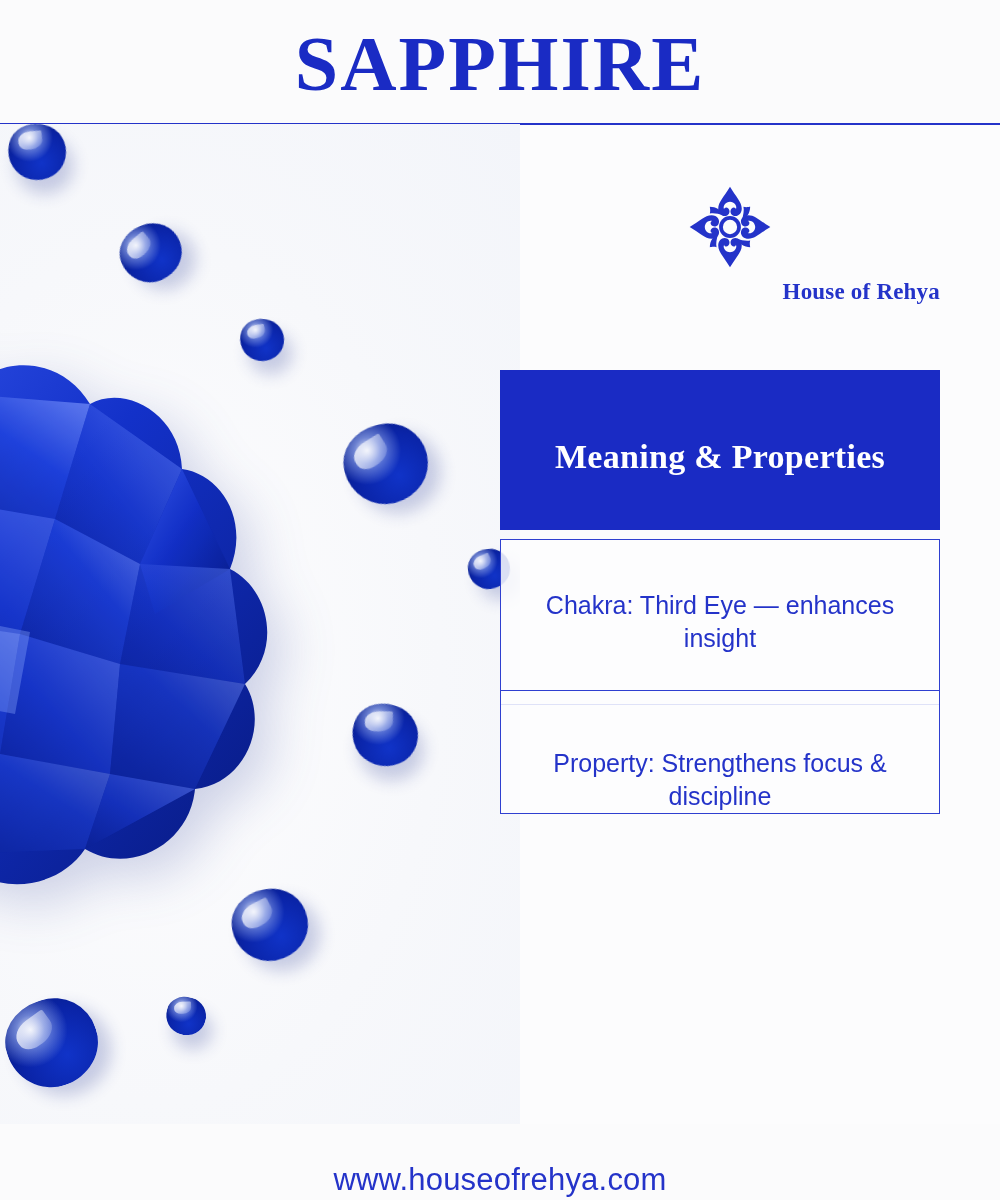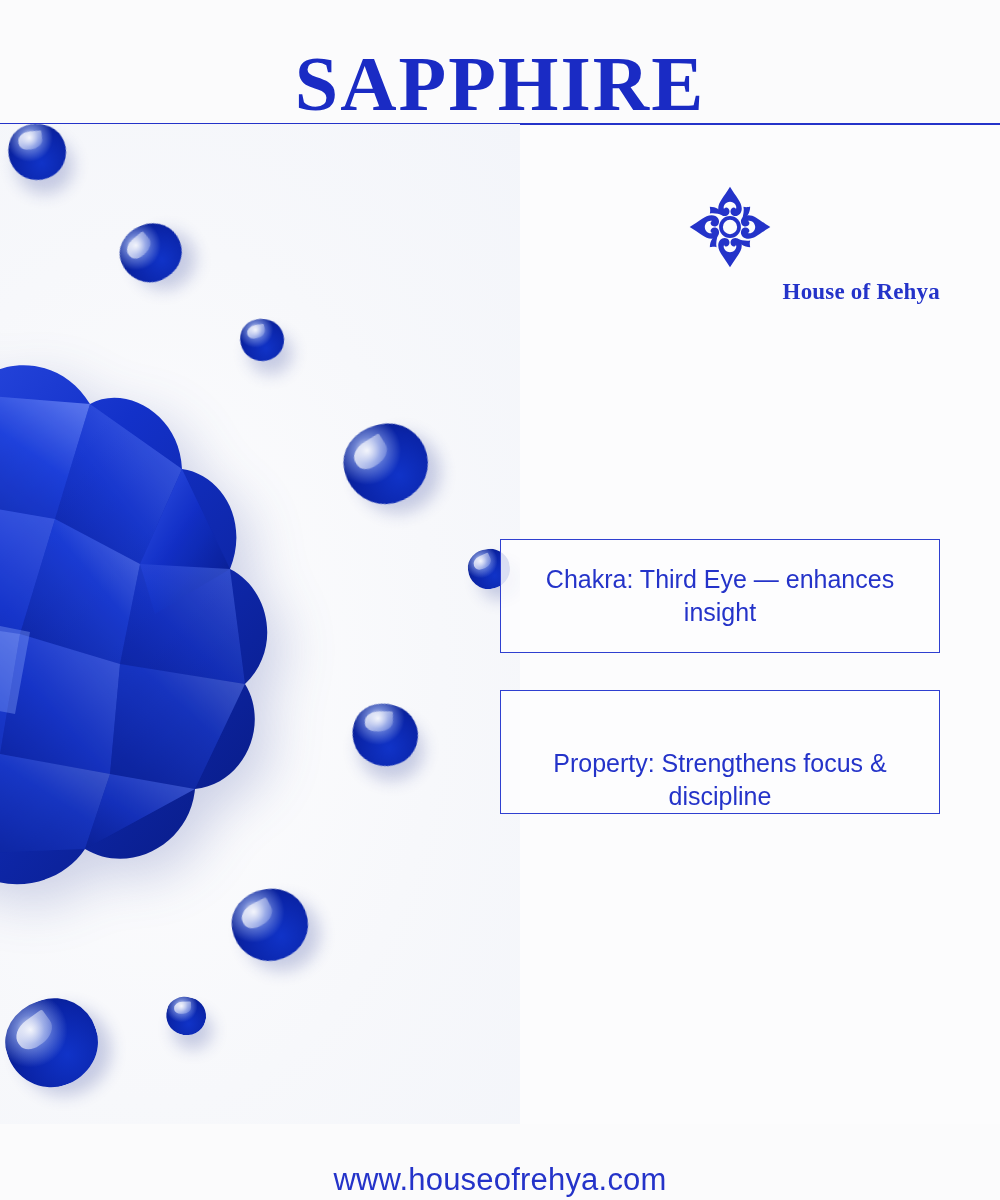--- a/index.html
+++ b/index.html
@@ -15,21 +15,21 @@
     overflow: hidden;
     font-family: "Liberation Sans", sans-serif;
   }
 
   
   .title-bar {
     position: absolute;
     left: 0; top: 0;
     width: 1000px; height: 123px;
     display: flex;
-    align-items: flex-end;
+    align-items: center;
     justify-content: center;
     background: #fbfbfc;
   }
   .title {
     font-family: "Liberation Serif", serif;
     font-weight: 700;
     font-size: 78px;
     letter-spacing: 2px;
     color: #1a2bc4;
     line-height: 1;
@@ -125,21 +125,21 @@
     box-sizing: border-box;
     padding: 0 22px;
   }
   .info-text {
     font-family: "Liberation Sans", sans-serif;
     font-size: 25px;
     line-height: 1.33;
     color: #2433c9;
     text-align: center;
   }
-  .box1 { top: 539px; height: 114px; }
+  .box1 { top: 539px; height: 166px; }
   .box2 { top: 690px; height: 124px; align-items: flex-end; }
   .box3 { top: 832px; height: 126px; }
 
   
   .footer {
     position: absolute;
     left: 0; top: 1124px;
     width: 1000px; height: 76px;
     display: flex;
     align-items: center;
@@ -263,20 +263,23 @@
         <path d="M74,26 C74,33 70,40 64,42 C66,36 67,30 66,26 C70,27 72,26 74,26 Z"></path>
         <path d="M74,74 C67,74 60,70 58,64 C64,66 70,67 74,66 C73,70 74,72 74,74 Z"></path>
         <path d="M26,74 C26,67 30,60 36,58 C34,64 33,70 34,74 C30,73 28,74 26,74 Z"></path>
       </g>
       <circle cx="50" cy="50" r="13" fill="#2433c9"></circle>
       <circle cx="50" cy="50" r="8.5" fill="#fcfcfd"></circle>
     </svg>
     <div class="logo-text">House of Rehya</div>
   </div>
 
+  <div class="banner">
+    <div class="banner-text">Meaning &amp; Properties</div>
+  </div>
 
   <div class="info-box box1">
     <div class="info-text">Chakra: Third Eye — enhances insight</div>
   </div>
   <div class="info-box box2">
     <div class="info-text">Property: Strengthens focus &amp; discipline</div>
   </div>
 
   <div class="footer">
     <div class="footer-text">www.houseofrehya.com</div>

